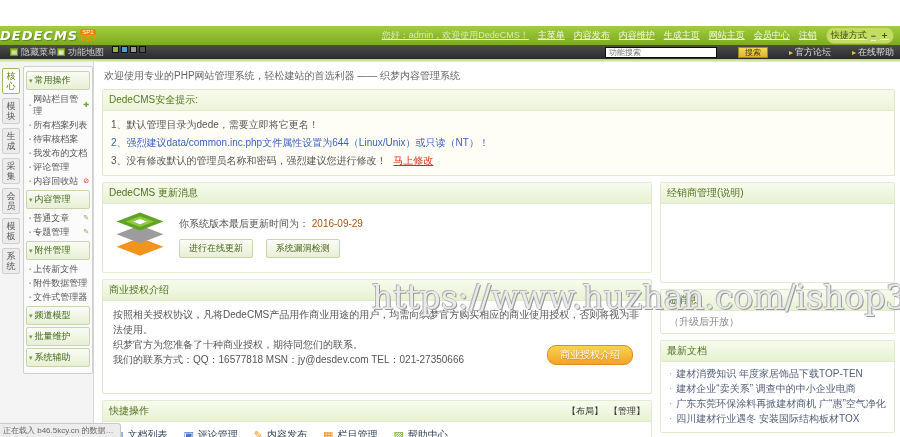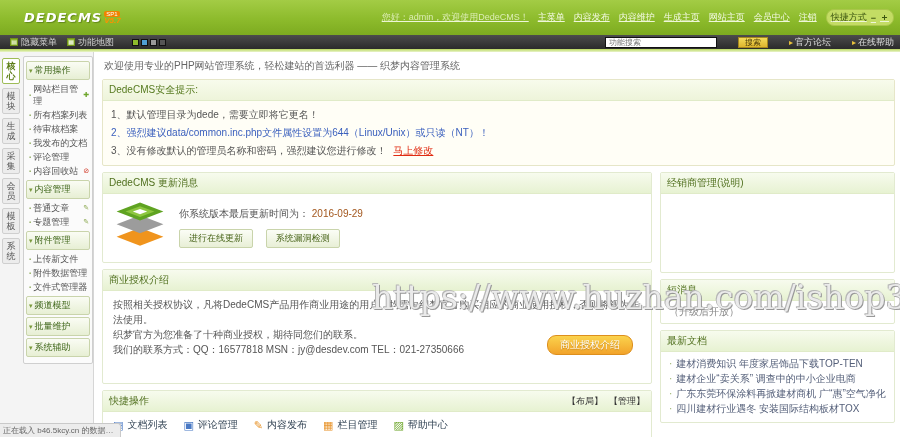--- a/index.html
+++ b/index.html
@@ -1,53 +1,53 @@
 <!DOCTYPE html>
 <html><head>
 <meta charset="utf-8">
 <style>
   * { margin:0; padding:0; box-sizing:border-box; }
   html,body { width:900px; height:437px; overflow:hidden; }
   body { font-family:"Liberation Sans","DejaVu Sans",sans-serif; font-size:10px; color:#444; background:#fff; position:relative; }
 
   
-  .topbar { height:35px; background:linear-gradient(180deg,#a3cc45 0%,#8dbb2c 55%,#7dab20 100%); display:flex; align-items:center; justify-content:space-between; padding:0 6px 0 24px; position:relative; }
+  .topbar { height:19px; background:linear-gradient(180deg,#a3cc45 0%,#8dbb2c 55%,#7dab20 100%); display:flex; align-items:center; justify-content:space-between; padding:0 6px 0 0; position:relative;margin-top:26px; }
   .logo { display:flex; align-items:flex-end; gap:2px; }
   .logo-brand { font-family:"DejaVu Sans",sans-serif; font-weight:bold; font-style:italic; font-size:13px; color:#fff; letter-spacing:1px; text-shadow:1px 1px 1px rgba(60,90,10,.5); }
   .logo-ver-wrap { display:flex; flex-direction:column; align-items:flex-start; line-height:1; }
   .logo-badge { background:#f08200; color:#fff; font-size:6px; padding:0 2px; border-radius:2px; }
   .logo-ver { color:#ff9000; font-weight:bold; font-style:italic; font-size:8px; }
   .topnav { display:flex; align-items:center; gap:9px; font-size:9px; color:#eef6d8;text-decoration:underline; }
   .topnav .greet { color:#dcedb4; }
   .topnav a { color:#f4fae4; text-decoration:none; cursor:pointer; }
   .shortcut { background:#c3dc64; border:1px solid #a9c64a; border-radius:8px; color:#3c5510; padding:1px 4px; display:flex; gap:4px; align-items:center; font-size:9px; }
   .shortcut b { font-weight:bold; }
 
   
   .toolbar { height:14px; background:linear-gradient(180deg,#4c4c4c,#2b2b2b); display:flex; align-items:center; justify-content:space-between; padding:0 6px 0 10px; color:#cfcfcf; font-size:9px; }
-  .tb-left { display:flex; align-items:center; gap:10px; }
+  .tb-left { display:flex; }
   .tb-item { display:flex; align-items:center; gap:3px; cursor:pointer; }
   .tb-ic { width:8px; height:8px; background:#8db52e; border:1px solid #6f9317; display:inline-block; font-size:6px; color:#fff; line-height:7px; text-align:center; }
   .swatches { display:flex; gap:2px; margin-left:8px; }
   .sw { width:7px; height:7px; border:1px solid #111; cursor:pointer; }
   .sw1{background:#8dbb2c;} .sw2{background:#4f9fd4;} .sw3{background:#9a9a9a;} .sw4{background:#555;}
   .tb-right { display:flex; align-items:center; gap:21px; }
   .fsearch { width:112px; height:11px; border:1px solid #111; font-size:8px; padding:0 3px; color:#666; background:#fff; }
   .sbtn { background:linear-gradient(180deg,#f3da58,#ddb52e); border:1px solid #a5871d; color:#4a3a08; font-size:8px; height:11px; line-height:9px; padding:0 6px; cursor:pointer; }
   .tb-link { display:flex; align-items:center; gap:2px; color:#ddd; cursor:pointer; }
   .tb-arrow { color:#ecc43c; font-size:8px; }
 
   .accent { height:3px; background:linear-gradient(180deg,#b9d75c,#e9f4cb); }
 
   
   .frame { display:flex; height:403px; }
   .sidebar { width:95px; background:#f4f4f4; border-right:1px solid #d6d6d6; display:flex; padding-top:4px; position:relative; }
   .vtabs { width:22px; display:flex; flex-direction:column; align-items:center; gap:4px; padding-top:2px; }
   .vtab { width:18px; padding:2px 0; background:#ececec; border:1px solid #cfcfcf; border-radius:2px; text-align:center; font-size:9px; line-height:10px; color:#555; cursor:pointer; word-break:break-all; }
-  .vtab.active { background:#fff; border-color:#9ebc57; color:#5c7d17; font-weight:bold; }
+  .vtab.active { background:#fff; border-color:#9ebc57; color:#5c7d17; font-weight:normal; }
   .menu-panel { width:70px; margin-left:1px; background:#fbfbfb; border:1px solid #cfcfcf; border-radius:2px; padding:2px 2px 4px; align-self:flex-start; }
   .sec-hd { background:linear-gradient(180deg,#fafcf4,#e7efd4); border:1px solid #c9d4ab; border-radius:2px; color:#3f661a; font-size:9px; padding:2px 2px; margin:2px 0; display:flex; align-items:center; gap:2px; cursor:pointer; }
   .sec-hd .arr { color:#7a9a3c; font-size:7px; }
   .mi { display:flex; align-items:center; gap:2px; padding:1px 1px 1px 3px; font-size:9px; color:#555; cursor:pointer; line-height:12px; }
   .mi .bullet { color:#9ab46c; font-size:6px; }
   .mi .trail { margin-left:auto; font-size:7px; }
   .trail.green{ color:#6ea62c; } .trail.red{ color:#d23b2a; } .trail.pen{ color:#8aa84e; }
 
   
   .main { flex:1; padding:4px 8px 0; position:relative; background:#fff; }

